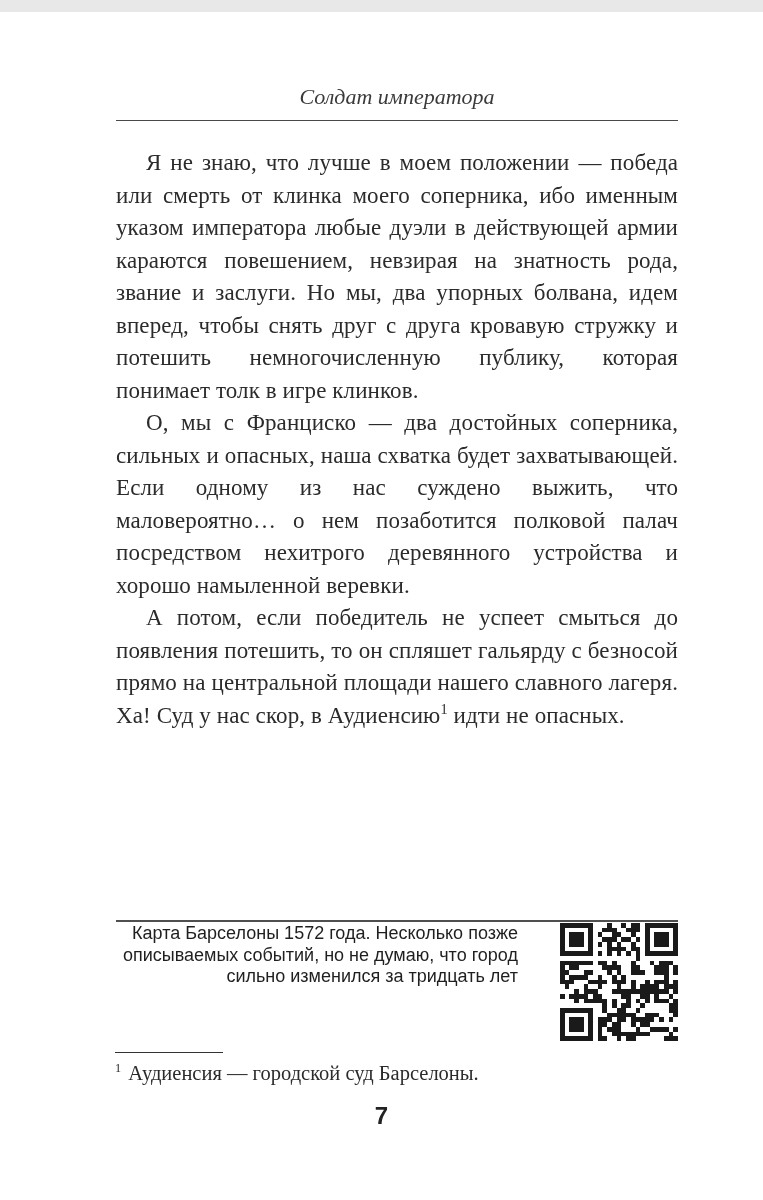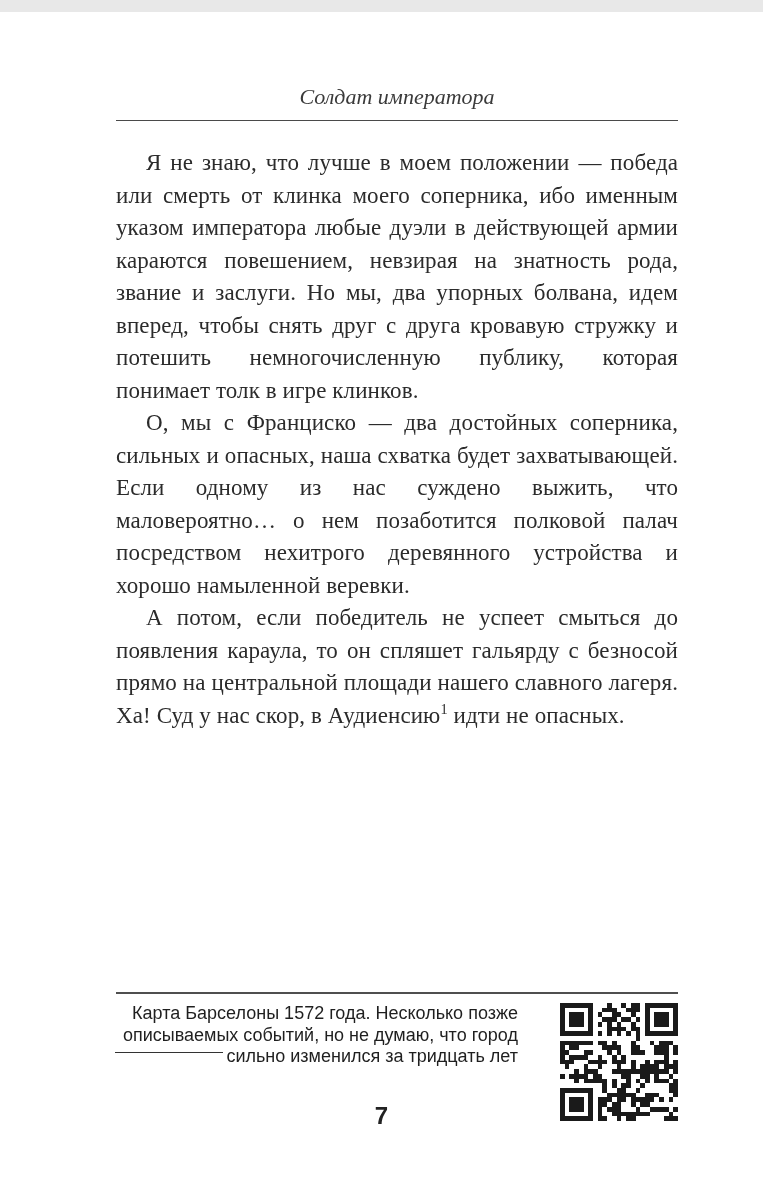--- a/index.html
+++ b/index.html
@@ -31,23 +31,23 @@
     letter-spacing:0.1px;
   }
   .bodytext p{margin:0;text-indent:30px;}
   .fn-ref{
     font-size:62%;
     vertical-align:super;
     line-height:0;
   }
   
   .figure{
-    position:absolute;top:980px;left:116px;width:562px;
+    position:absolute;top:908px;left:116px;width:562px;
     border-top:2px solid #4f4f4f;
-    padding-top:9px;
+    padding-top:1px;
     display:flex;
     align-items:flex-start;
     gap:16px;
   }
   .caption{
     width:406px;
     margin-right:26px;
     text-align:right;
     font-family:"Liberation Sans",sans-serif;
     font-size:18px;
@@ -90,21 +90,21 @@
 </head>
 <body>
 
 <div class="page">
 
   <div class="running">Солдат императора</div>
 
   <div class="bodytext">
     <p>Я не знаю, что лучше в моем положении — победа или смерть от клинка моего соперника, ибо именным указом императора любые дуэли в действующей ар­мии караются повешением, невзирая на знатность рода, звание и заслуги. Но мы, два упорных болва­на, идем вперед, чтобы снять друг с друга кровавую стружку и потешить немногочисленную публику, которая понимает толк в игре клинков.</p>
     <p>О, мы с Франциско — два достойных соперника, сильных и опасных, наша схватка будет захваты­вающей. Если одному из нас суждено выжить, что маловероятно… о нем позаботится полковой палач посредством нехитрого деревянного устройства и хорошо намыленной веревки.</p>
-    <p><span>А потом, если победитель не успеет смыться до появления караула, то он спляшет гальярду с безно­сой прямо на центральной площади нашего славно­го лагеря. Ха! Суд у нас скор, в Аудиенсию</span><sup class="fn-ref">1</sup><span> идти не опасных.</span></p>
+    <p><span>А потом, если победитель не успеет смыться до появления потешить, то он спляшет гальярду с безно­сой прямо на центральной площади нашего славно­го лагеря. Ха! Суд у нас скор, в Аудиенсию</span><sup class="fn-ref">1</sup><span> идти не опасных.</span></p>
   </div>
 
   <div class="figure">
     <div class="caption">Карта Барселоны 1572 года. Несколько позже описываемых событий, но не думаю, что город сильно изменился за тридцать лет</div>
     <div class="qr">
         <svg viewBox="0 0 25 25" width="118" height="118" shape-rendering="crispEdges" fill="#1a1a1a">
           <rect x="0" y="0" width="1" height="1"></rect>
           <rect x="1" y="0" width="1" height="1"></rect>
           <rect x="2" y="0" width="1" height="1"></rect>
           <rect x="3" y="0" width="1" height="1"></rect>
@@ -430,17 +430,18 @@
           <rect x="15" y="24" width="1" height="1"></rect>
           <rect x="22" y="24" width="1" height="1"></rect>
           <rect x="23" y="24" width="1" height="1"></rect>
           <rect x="24" y="24" width="1" height="1"></rect>
         </svg>
       </div>
   </div>
 
   <div class="footnote">
     <div class="footnote-rule"></div>
+    <div><sup class="fn-marker">1</sup><span>Аудиенсия — городской суд Барселоны.</span></div>
   </div>
 
   <div class="folio">7</div>
 
 </div>
 
 </body></html>

